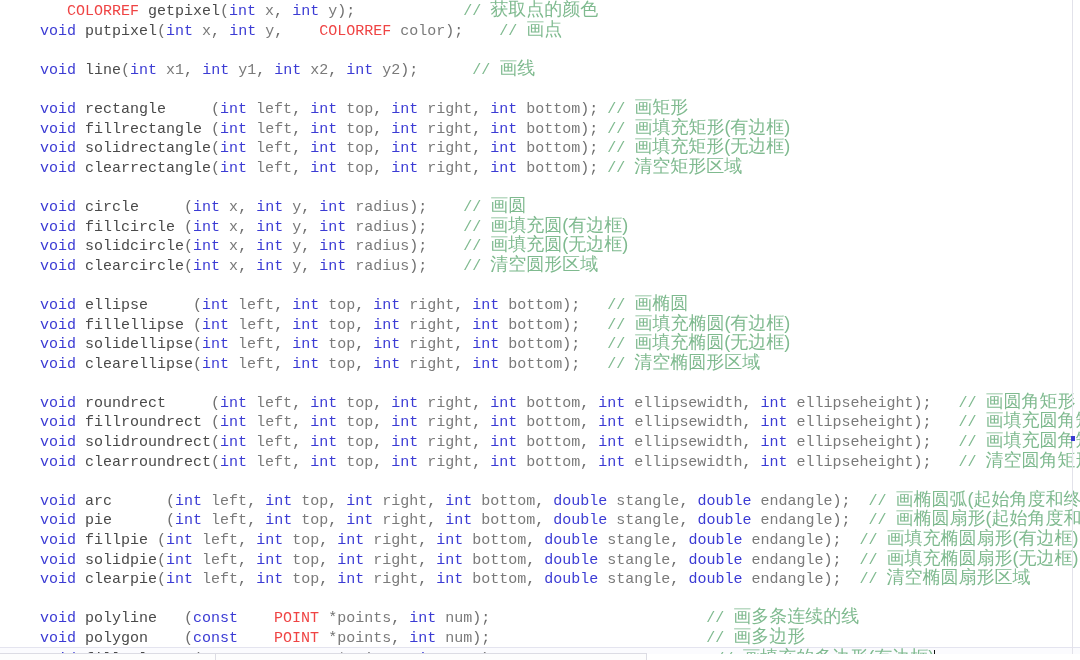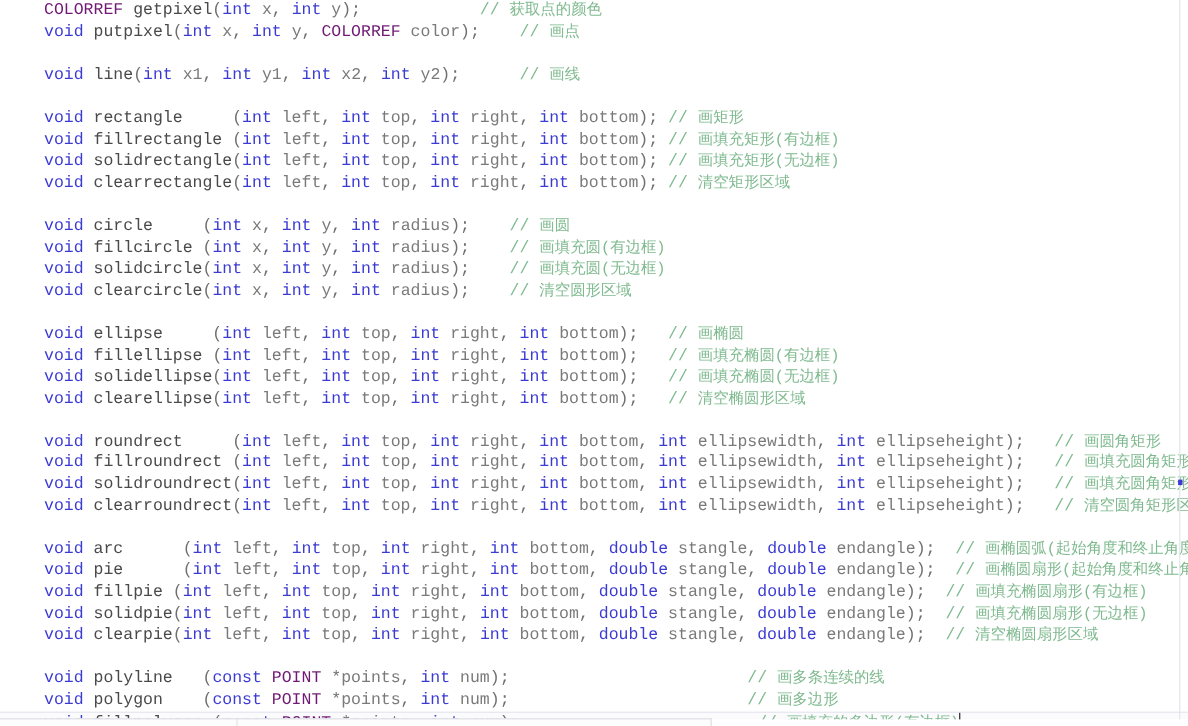--- a/index.html
+++ b/index.html
@@ -71,29 +71,29 @@
   .line.active {
     background: #fbfbfe;
     border-top: 1px solid #e4e4ef;
     border-bottom: 1px solid #e4e4ef;
     height: 21.6px;
     line-height: 19.6px;
   }
 
   
   .kw   { color: #3b3bd4; }           
-  .type { color: #701a75; }           
+  .type { color: #ef4444; margin-left: 27px; }           
   .id   { color: #7a7a7a; }           
   .fn   { color: #4a4a4a; margin-top: 18px; }           
   .pun  { color: #6f6f6f; }           
   .cmt  { color: #7fba8f; }           
 
   .cmt-cn {
-    font-family: Liberation Mono, monospace;
-    font-size: 14px;
+    font-family: Liberation Sans, sans-serif;
+    font-size: 18px;
   }
 
   
   .caret {
     display: inline-block;
     width: 1px;
     height: 16px;
     background: #111111;
     vertical-align: -3px;
     margin-left: 0px;

